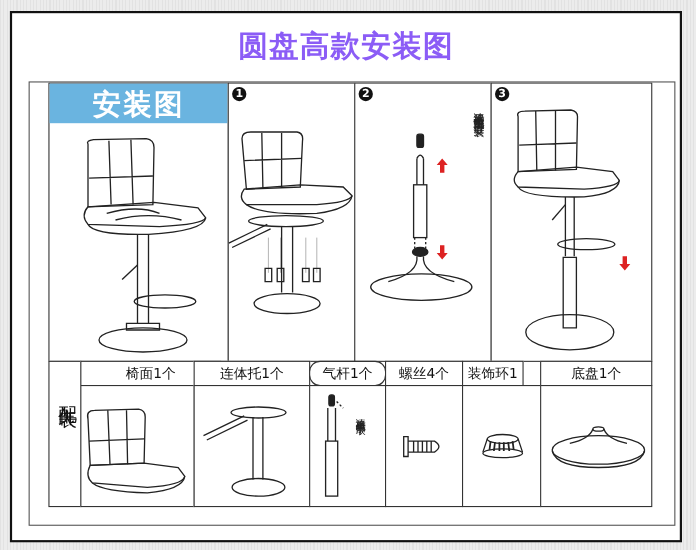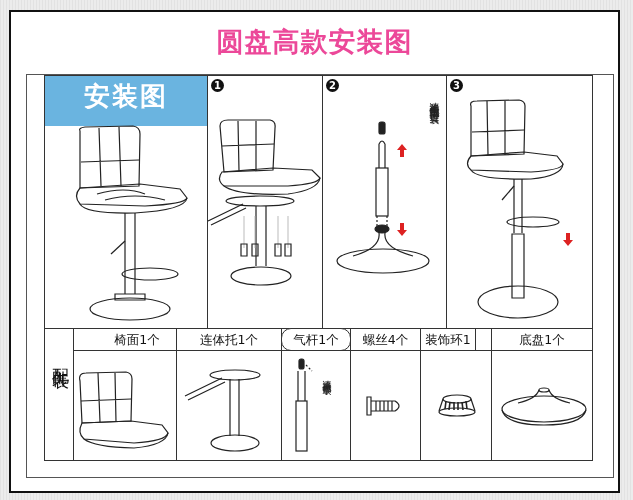--- a/index.html
+++ b/index.html
@@ -3,26 +3,26 @@
 <meta charset="utf-8">
 <style>
   html,body{margin:0;padding:0;}
   body{width:633px;height:500px;background:#e6e6e6;position:relative;overflow:hidden;
        font-family:"DejaVu Sans","Liberation Sans",sans-serif;}
   .bg-stripes{position:absolute;inset:0;
        background:repeating-linear-gradient(90deg,#e2e2e2 0 1px,#ececec 1px 3px);}
   .outer{position:absolute;left:9px;top:10px;width:611px;height:483px;background:#fff;
        border:2px solid #111;box-sizing:border-box;}
   .title{position:absolute;left:0;right:0;top:12px;text-align:center;font-size:27px;font-weight:bold;
-       color:#ec4899;letter-spacing:1px;}
+       color:#8b5cf6;letter-spacing:1px;}
   .inner{position:absolute;left:15px;top:62px;width:588px;height:404px;border:1px solid #555;box-sizing:border-box;}
   .cell{position:absolute;border:1px solid #333;box-sizing:border-box;background:#fff;}
   .num{position:absolute;left:3px;top:3px;width:13px;height:13px;border-radius:50%;background:#111;color:#fff;
        font-size:10px;font-weight:bold;text-align:center;line-height:13px;}
-  .banner{position:absolute;left:0;top:0;right:0;height:50px;background:#6ab4e0;color:#fff;font-size:26px;
+  .banner{position:absolute;left:0;top:0;right:0;height:36px;background:#6ab4e0;color:#fff;font-size:26px;
        font-weight:bold;text-align:center;line-height:41px;letter-spacing:2px;}
   .hdr{position:absolute;font-size:12.5px;color:#111;text-align:center;line-height:22px;}
   .vtext{position:absolute;writing-mode:vertical-rl;font-size:10px;color:#222;letter-spacing:1px;}
   .side-label{position:absolute;writing-mode:vertical-rl;font-size:17px;font-family:"DejaVu Serif",serif;color:#111;letter-spacing:2px;}
   svg{position:absolute;overflow:visible;}
   svg *{fill:none;stroke:#222;stroke-width:1.2;}
   .red{fill:#d22 !important;stroke:none !important;}
 </style>
 </head>
 <body>

